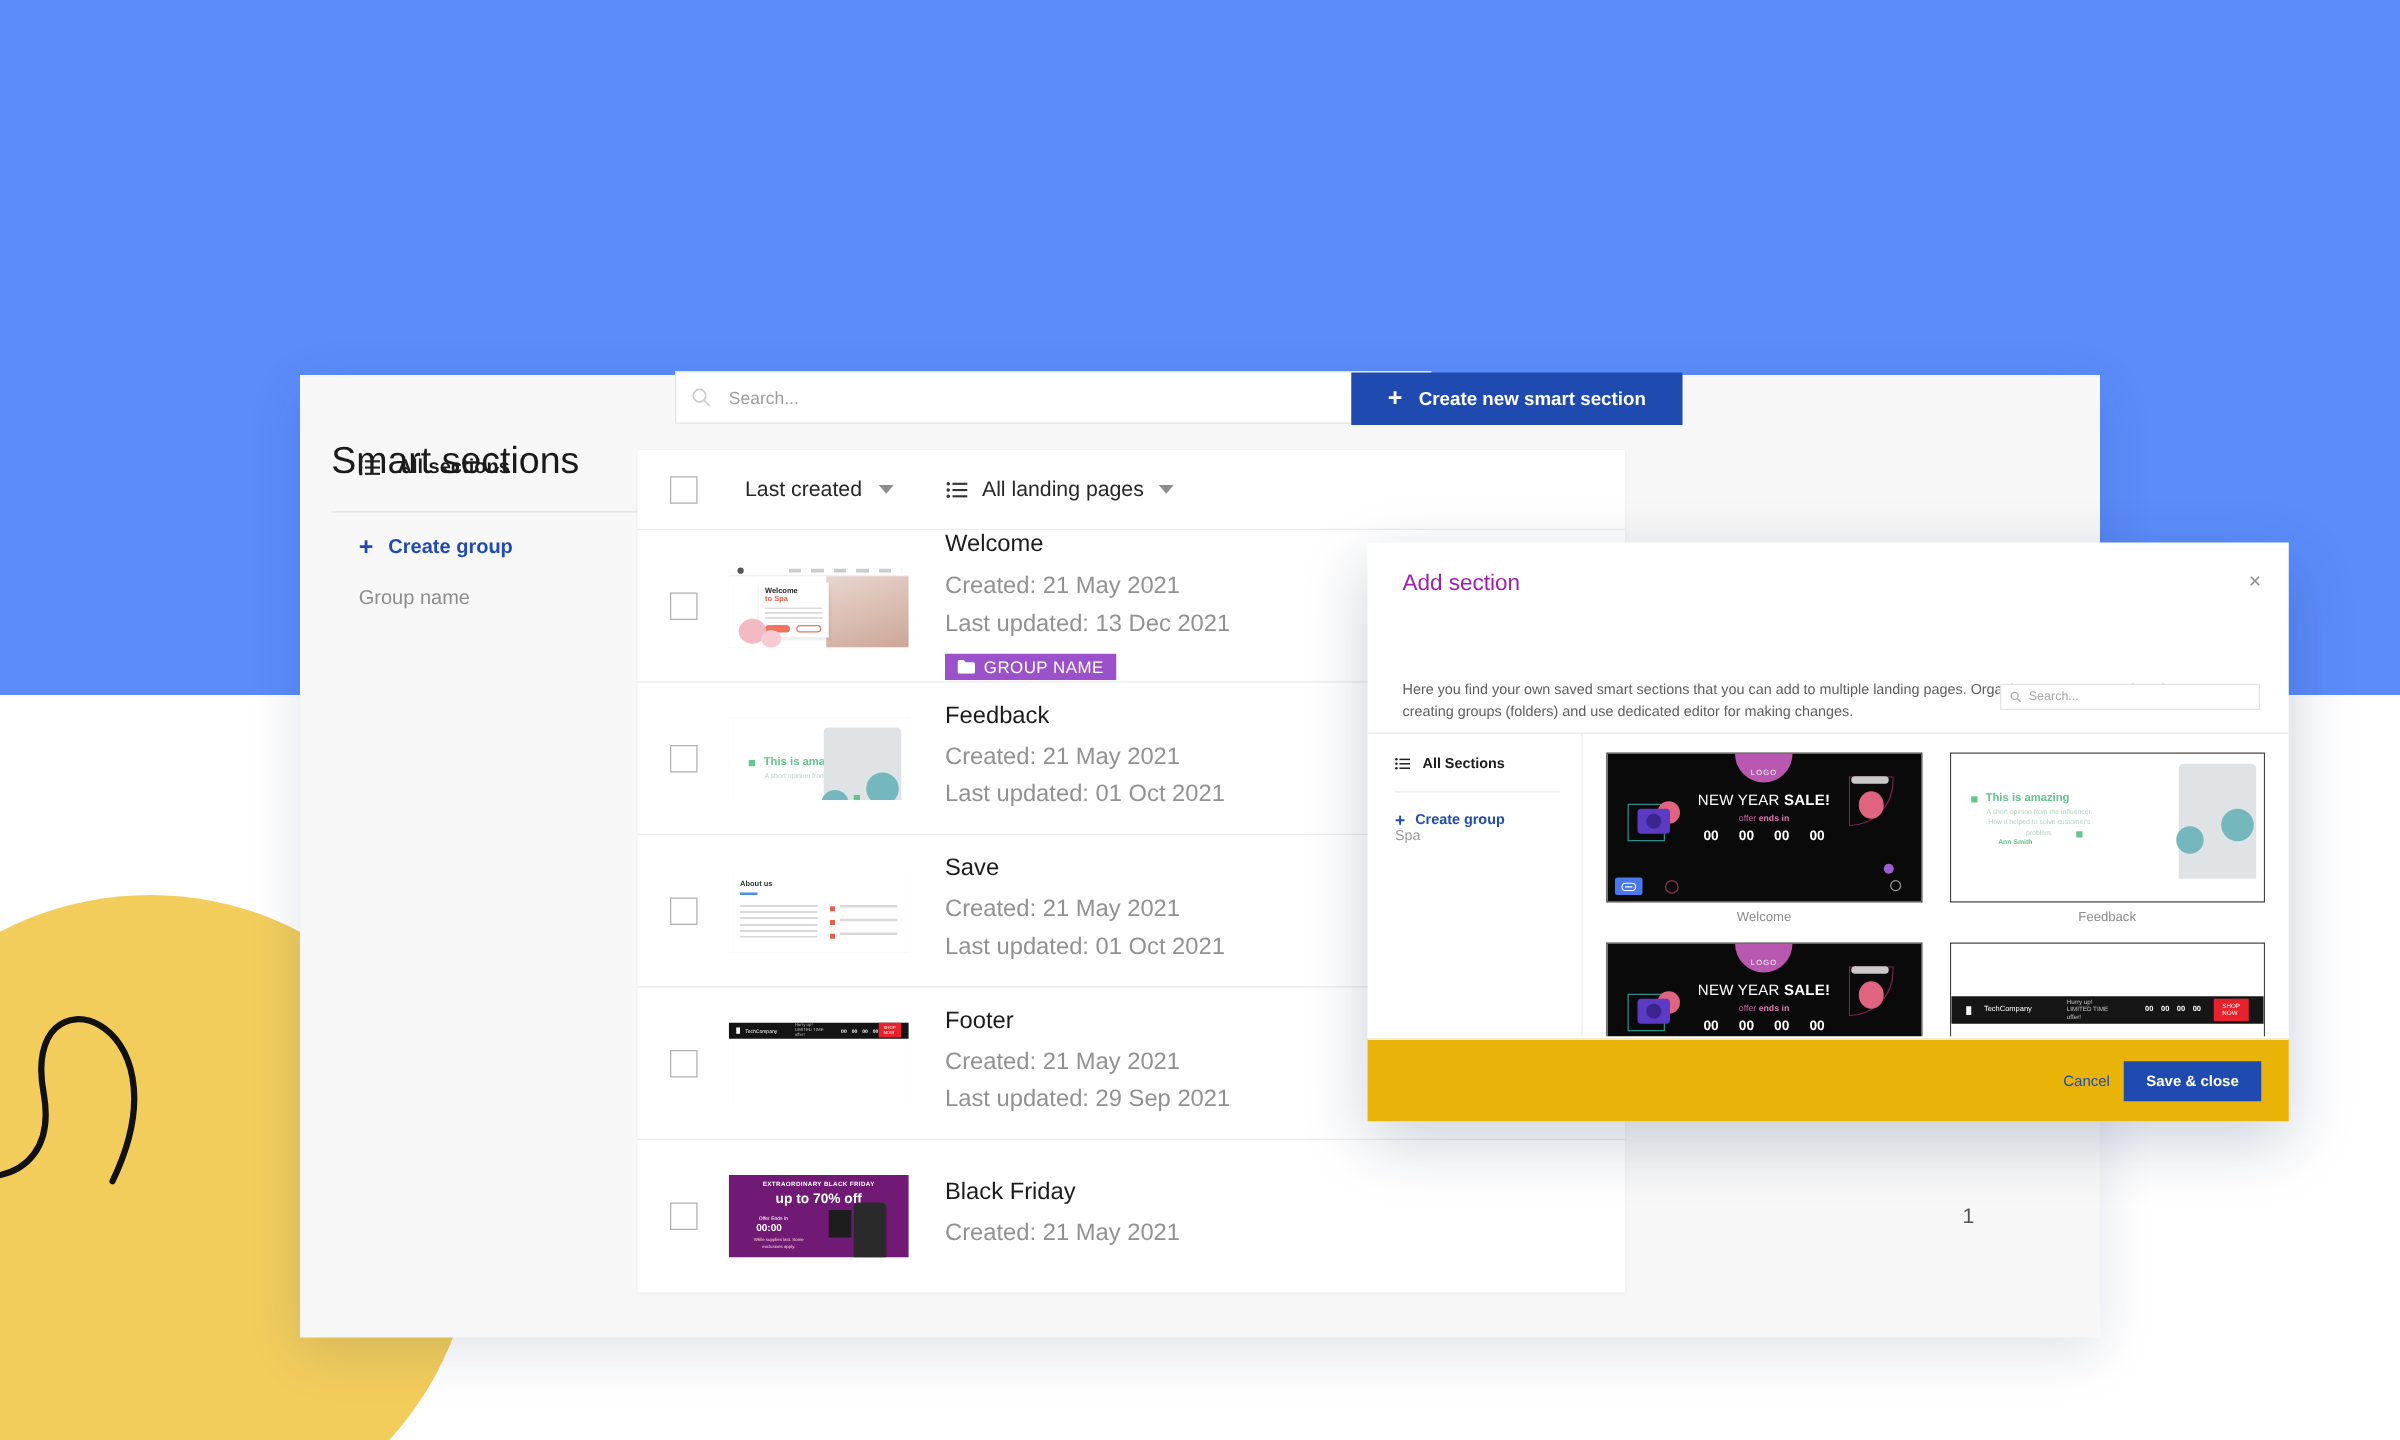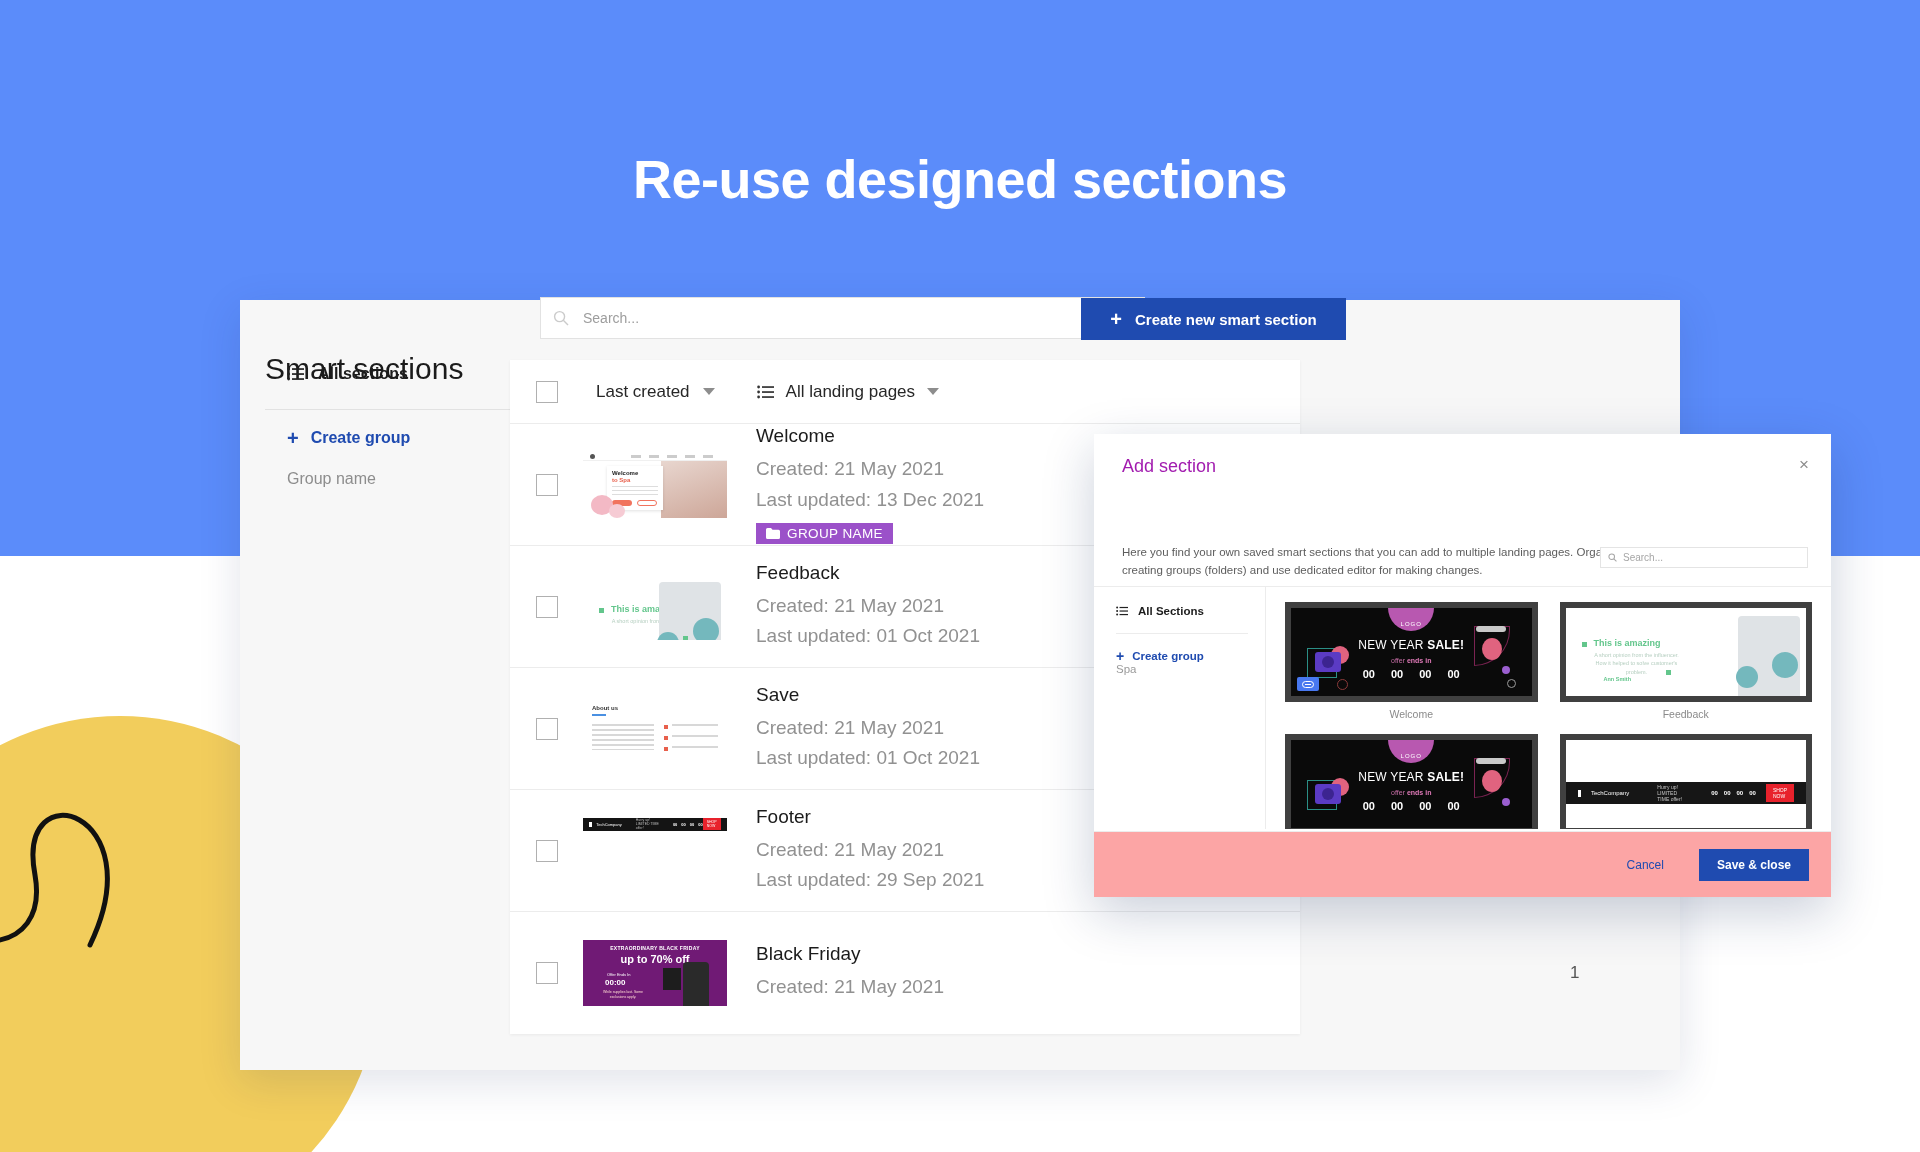--- a/index.html
+++ b/index.html
@@ -187,36 +187,36 @@
   .mcreate .label { color: #1f4bb0; font-size: 11.5px; font-weight: 700; }
   .mgroup { font-size: 11.5px; color: #9a9a9a; }
 
   .modal-grid {
     flex: 1; padding: 15px 19px 0 19px;
     display: grid; grid-template-columns: 1fr 1fr; gap: 14px 22px;
     overflow: hidden;
   }
   .card { }
   .card-frame {
-    border: 6px solid #404040; background: #fff; height: 100px;
+    border: 1px solid #404040; background: #fff; height: 120px;
     position: relative; overflow: hidden; padding-left: 21px;
   }
   .card-label {
     text-align: center; font-size: 10.5px; color: #8a8a8a; padding-top: 6px;
   }
   .badge-tag {
     position: absolute; left: 6px; bottom: 5px;
     width: 22px; height: 14px; background: #4878f0; border-radius: 2px;
     display: flex; align-items: center; justify-content: center;
   }
   .modal-footer {
     position: absolute; left: 0; bottom: 0; width: 100%; height: 66px;
     border-top: 1px solid #ececec;
     display: flex; align-items: center; justify-content: flex-end;
-    padding-right: 22px; gap: 35px; background: #fca5a5;
+    padding-right: 22px; gap: 11px; background: #eab308;
   }
   .btn-link { color: #1f4bb0; font-size: 12px; cursor: pointer; font-weight: 400; }
   .btn-save {
     background: #1f4bb0; color: #fff; font-size: 12px; font-weight: 700;
     padding: 9px 18px; cursor: pointer; border: none;
   }
 
   
   .nysale { position:absolute; inset:0; background:#0a0a0a; }
   .nysale .logo {
@@ -356,21 +356,20 @@
 
 <div class="stage">
 
   <div class="bg-blue"></div>
   <div class="bg-white"></div>
   <div class="bg-yellow"></div>
   <svg class="bg-squiggle" viewBox="0 0 360 330">
     <path d="M150 285 C 215 150, 75 110, 95 215 C 110 300, 10 300, -40 235" fill="none" stroke="#111111" stroke-width="5" stroke-linecap="round"></path>
   </svg>
 
-  <div class="hero-title">Re-use designed sections</div>
 
   <div class="app-card">
     <div class="app-header"></div>
   </div>
 
   <div class="app-title" style="position:absolute; left:265px; top:352px;">Smart sections</div>
 
   <div class="search-box" style="left:540px; top:297px;">
     <svg class="sicon" viewBox="0 0 16 16">
       <circle cx="6.6" cy="6.6" r="5" fill="none" stroke="#8d8d8d" stroke-width="1.4"></circle>

